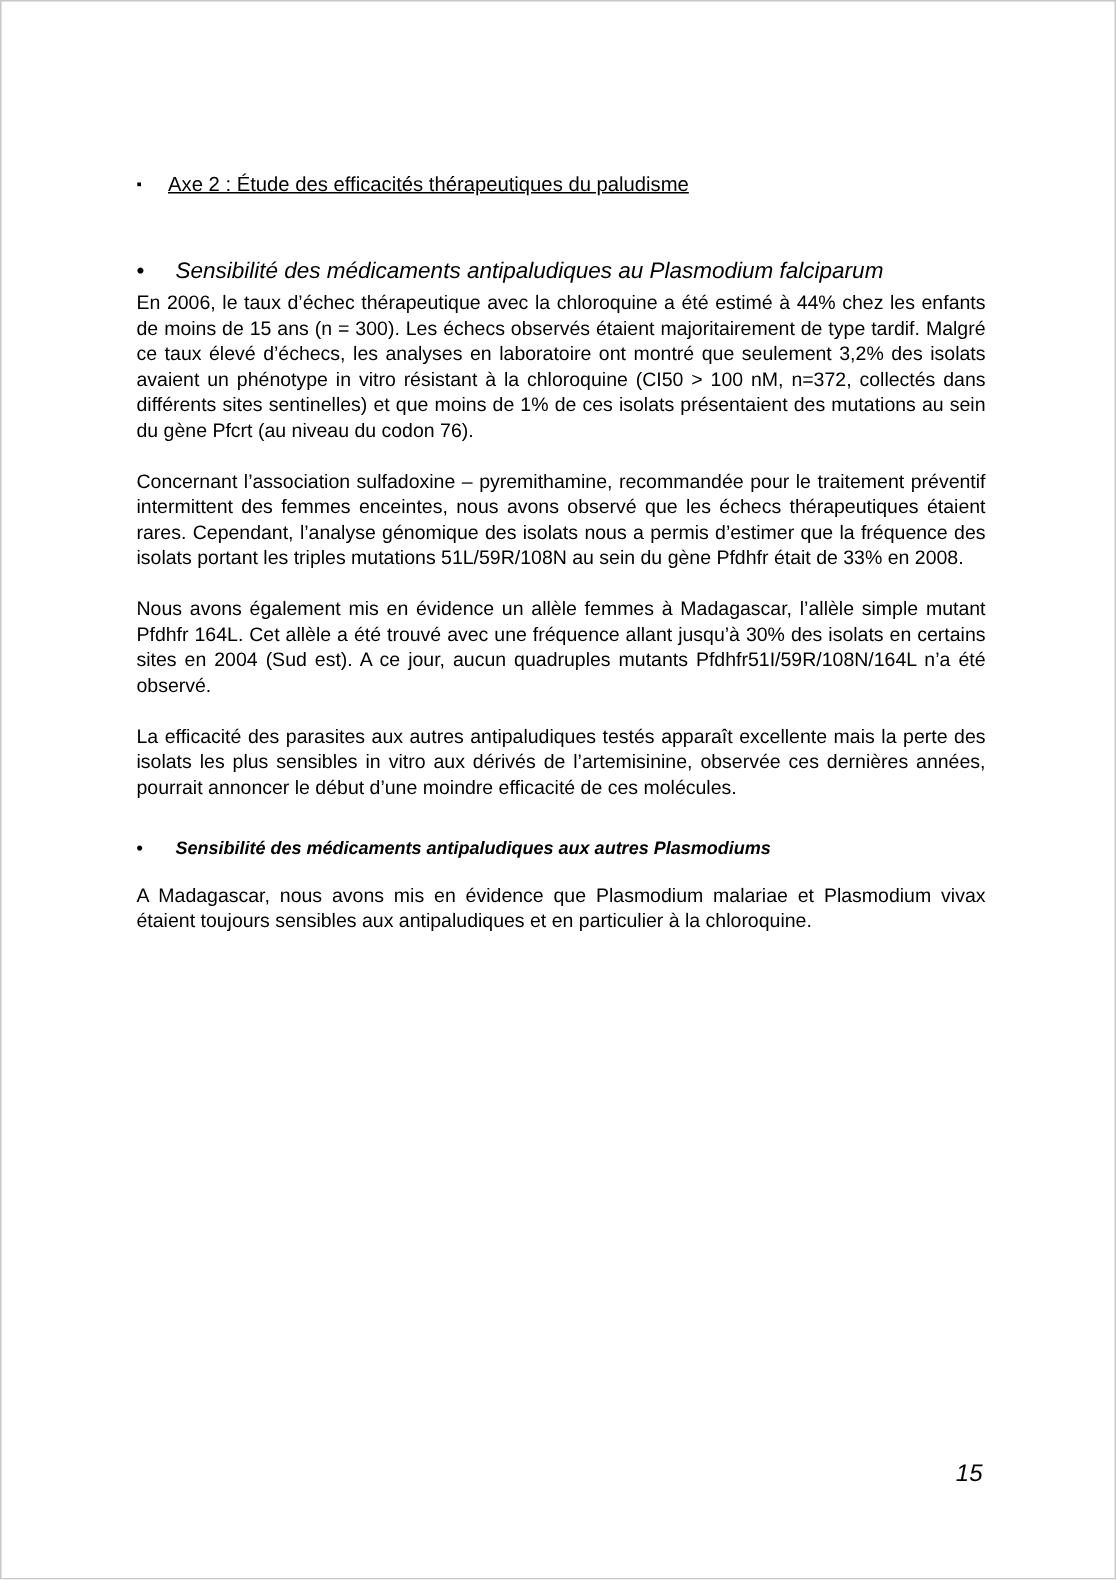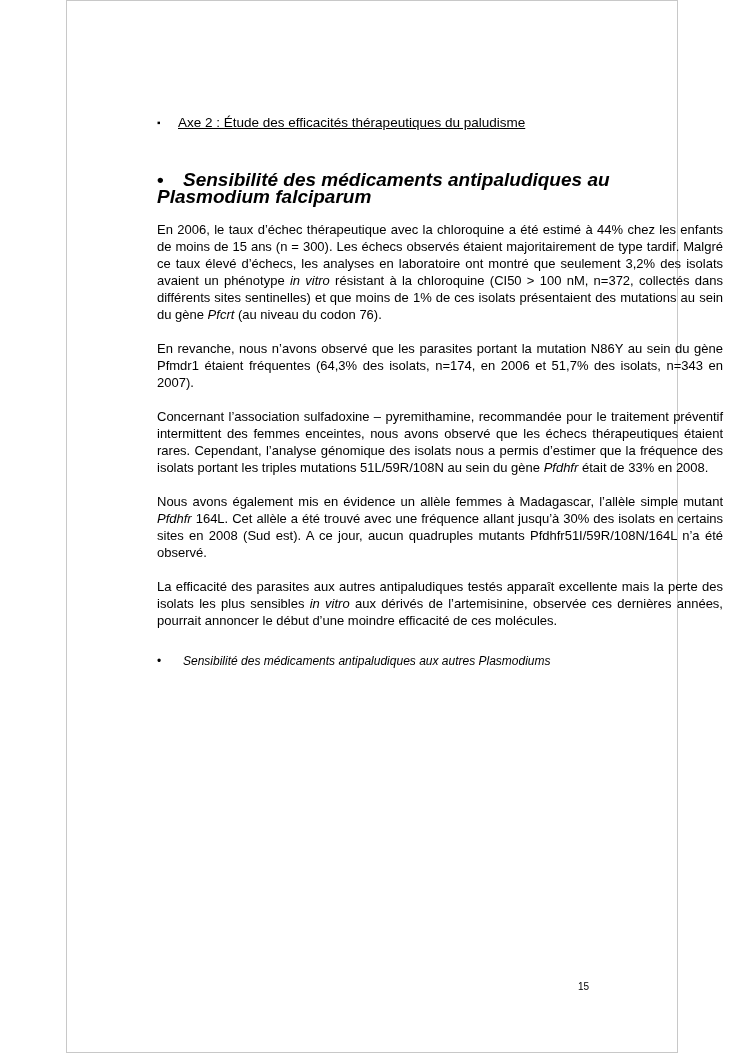--- a/index.html
+++ b/index.html
@@ -2,21 +2,21 @@
 <html><head>
 <meta charset="utf-8">
 <style>
   * { box-sizing: border-box; }
   html, body {
     margin: 0;
     padding: 0;
     background: #ffffff;
   }
   .page {
-    width: 612px;
+    width: 744px;
     height: 1053px;
     margin: 0 auto;
     background: #ffffff;
     border: 1px solid #c8c8c8;
     position: relative;
     font-family: "Liberation Sans", "DejaVu Sans", sans-serif;
     color: #000000;
   }
   .content {
     position: absolute;
@@ -32,68 +32,68 @@
   .axe-heading .bullet {
     display: inline-block;
     width: 21px;
     font-size: 10px;
     vertical-align: 1px;
   }
   .axe-heading .heading-text {
     text-decoration: underline;
   }
   .subheading-large {
-    font-size: 19px;
+    font-size: 15px;
     line-height: 17px;
-    font-weight: bold;
+    font-weight: normal;
     font-style: italic;
-    margin: 0 0 16px 0;
+    margin: 0 0 4px 0;
   }
   .subheading-large .bullet {
     display: inline-block;
     width: 26px;
     font-style: normal;
   }
   .subheading-small {
     font-size: 12px;
     line-height: 16px;
-    font-weight: normal;
+    font-weight: bold;
     font-style: italic;
     margin: 24px 0 15px 0;
   }
   .subheading-small .bullet {
     display: inline-block;
     width: 26px;
     font-style: normal;
     font-size: 12px;
   }
   .para {
     font-size: 13px;
     line-height: 17px;
     text-align: justify;
     margin: 0 0 17px 0;
   }
   .it {
-    font-style: italic;
   }
   .page-number {
     position: absolute;
     right: 88px;
     bottom: 60px;
-    font-size: 10px;
+    font-size: 16px;
+    font-style: italic;
   }
 </style>
 </head>
 <body>
 
 <div class="page">
   <div class="content">
       <div class="axe-heading"><span class="bullet">▪</span><span class="heading-text">Axe 2 : Étude des efficacités thérapeutiques du paludisme</span></div>
       <div class="subheading-large"><span class="bullet">•</span><span class="heading-text">Sensibilité des médicaments antipaludiques au Plasmodium falciparum</span></div>
       <p class="para"><span class="">En 2006, le taux d’échec thérapeutique avec la chloroquine a été estimé à 44% chez les enfants de moins de 15 ans (n = 300). Les échecs observés étaient majoritairement de type tardif. Malgré ce taux élevé d’échecs, les analyses en laboratoire ont montré que seulement 3,2% des isolats avaient un phénotype </span><span class="it">in vitro</span><span class=""> résistant à la chloroquine (CI50 &gt; 100 nM, n=372, collectés dans différents sites sentinelles) et que moins de 1% de ces isolats présentaient des mutations au sein du gène </span><span class="it">Pfcrt</span><span class=""> (au niveau du codon 76).</span></p>
-      <p class="para"><span class="">En revanche, nous n’avons observé que les parasites portant la mutation N86Y au sein du gène Pfmdr1 étaient fréquentes (64,3% des isolats, n=174, en 2006 et 51,7% des isolats, n=343 en 2007).</span></p>
       <p class="para"><span class="">Concernant l’association sulfadoxine – pyremithamine, recommandée pour le traitement préventif intermittent  des femmes enceintes, nous avons observé que les échecs thérapeutiques étaient rares. Cependant, l’analyse génomique des isolats nous a permis d’estimer que la fréquence des isolats portant les triples mutations 51L/59R/108N au sein du gène </span><span class="it">Pfdhfr</span><span class=""> était de 33% en 2008.</span></p>
-      <p class="para"><span class="">Nous avons également mis en évidence un allèle femmes à Madagascar, l’allèle simple mutant </span><span class="it">Pfdhfr</span><span class=""> 164L. Cet allèle a été trouvé avec une fréquence allant jusqu’à 30% des isolats en certains sites en 2008 (Sud est). A ce jour, aucun quadruples mutants Pfdhfr51I/59R/108N/164L n’a été observé.</span></p>
+      <p class="para"><span class="">Nous avons également mis en évidence un allèle femmes à Madagascar, l’allèle simple mutant </span><span class="it">Pfdhfr</span><span class=""> 164L. Cet allèle a été trouvé avec une fréquence allant jusqu’à 30% des isolats en certains sites en 2004 (Sud est). A ce jour, aucun quadruples mutants Pfdhfr51I/59R/108N/164L n’a été observé.</span></p>
       <p class="para"><span class="">La efficacité des parasites aux autres antipaludiques testés apparaît excellente mais la perte des isolats les plus sensibles </span><span class="it">in vitro</span><span class=""> aux dérivés de l’artemisinine, observée ces dernières années, pourrait annoncer le début d’une moindre efficacité de ces molécules.</span></p>
       <div class="subheading-small"><span class="bullet">•</span><span class="heading-text">Sensibilité des médicaments antipaludiques aux autres Plasmodiums</span></div>
+      <p class="para"><span class="">A Madagascar, nous avons mis en évidence que </span><span class="it">Plasmodium malariae</span><span class=""> et  </span><span class="it">Plasmodium vivax</span><span class=""> étaient toujours sensibles aux antipaludiques et en particulier à la chloroquine.</span></p>
     </div>
   <div class="page-number">15</div>
 </div>
 
 </body></html>

